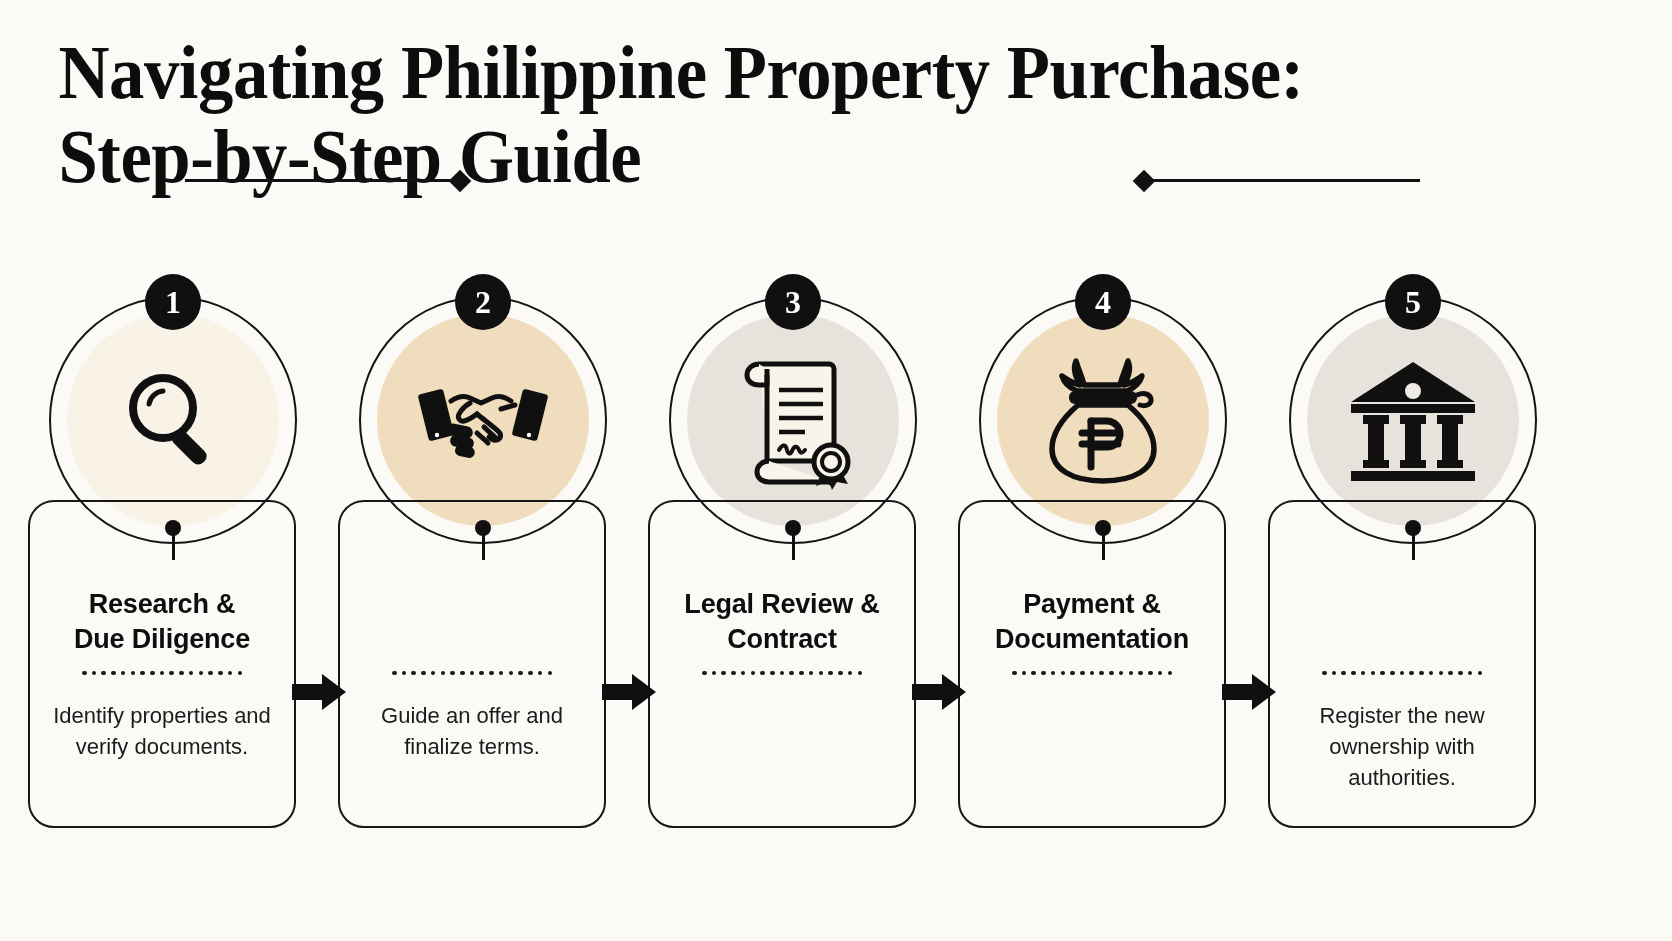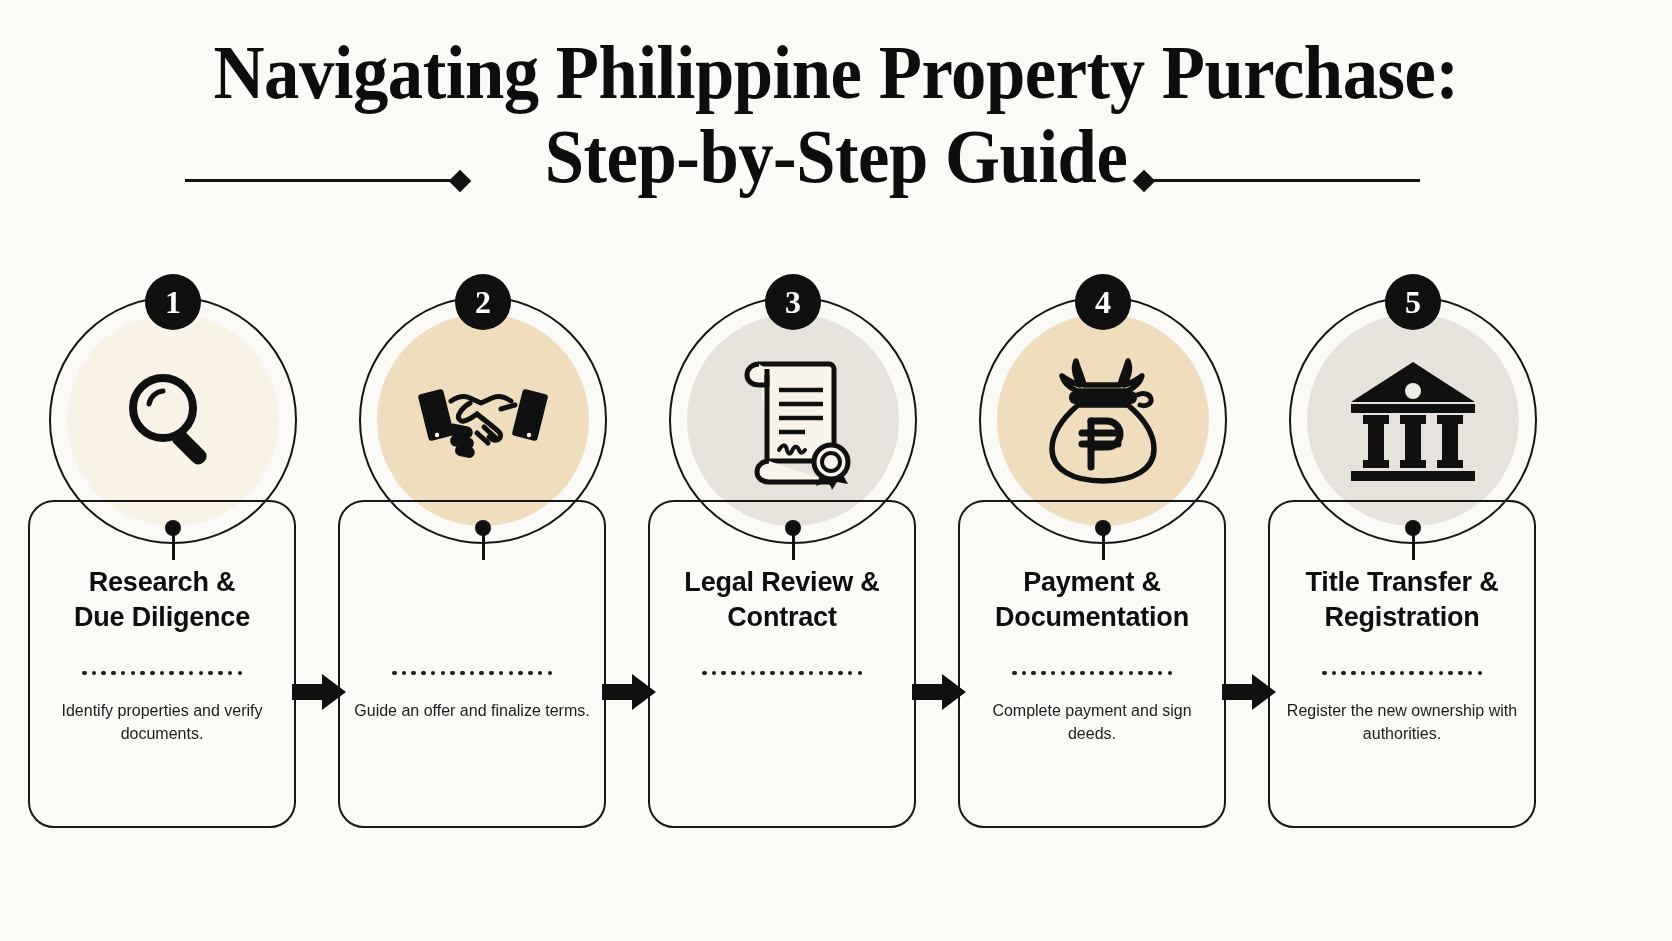--- a/index.html
+++ b/index.html
@@ -7,21 +7,21 @@
     width:1672px;height:941px;
     background:#fbfaf7;
     font-family:"Liberation Sans", sans-serif;
     overflow:hidden;
     position:relative;
   }
   .canvas{position:relative;width:1672px;height:941px;}
 
   
   .title-block{
-    position:absolute;left:0;top:34px;width:1672px;text-align:center;
+    position:absolute;left:0;top:34px;width:1672px;text-align:left;
   }
   .title-line1, .title-line2{
     font-family:"Liberation Serif", serif;
     font-weight:700;
     color:#0d0d0d;
     letter-spacing:-0.5px;
     line-height:1.0;
     transform:scaleX(0.93);
     white-space:nowrap;
   }
@@ -98,33 +98,33 @@
   }
 
   
   .card{
     position:absolute;left:0;top:228px;width:268px;height:328px;
     border:2px solid #171717;border-radius:26px;
     background:transparent;box-sizing:border-box;
     padding:0 14px;
   }
   .card-title{
-    position:absolute;left:14px;right:14px;top:63px;
+    position:absolute;left:14px;right:14px;top:85px;
     text-align:center;font-weight:700;font-size:27px;line-height:1.28;
     color:#0e0e0e;letter-spacing:-0.2px;
   }
   .dots{
     position:absolute;left:50%;transform:translateX(-50%);top:168px;
     width:160px;height:6px;
     display:flex;justify-content:space-between;align-items:center;
   }
   .dots i{width:4.5px;height:4.5px;border-radius:50%;background:#1b1b1b;display:block;}
   .card-body{
     position:absolute;left:12px;right:12px;top:198px;
-    text-align:center;font-size:16px;line-height:1.42;color:#1c1c1c;
+    text-align:center;font-size:22px;line-height:1.42;color:#1c1c1c;
   }
 
   
   .arrow{
     position:absolute;top:398px;width:54px;height:44px;
   }
   .arrow.a1{left:292px;}
   .arrow.a2{left:602px;}
   .arrow.a3{left:912px;}
   .arrow.a4{left:1222px;}
@@ -340,21 +340,20 @@
             <i></i>
             <i></i>
             <i></i>
             <i></i>
             <i></i>
             <i></i>
             <i></i>
             <i></i>
             <i></i>
         </div>
-        <div class="card-body">Complete payment and sign deeds.</div>
       </div>
     </div>
 
     <div class="step s5">
       <div class="circle-wrap">
         <div class="circle-inner" style="background:#e7e3dc;"></div>
         <div class="circle-outer"></div>
         <div class="icon-holder">
           <svg width="136" height="124" viewBox="0 0 136 124">
             <path d="M68 4 6 44h124z" fill="#101010"></path>
@@ -372,24 +371,20 @@
             <rect x="6" y="113" width="124" height="10" fill="#101010"></rect>
           </svg>
         </div>
         <div class="badge">5</div>
       </div>
       <div class="connector">
         <div class="conn-dot"></div>
         <div class="conn-stem"></div>
       </div>
       <div class="card">
-        <div class="card-title">
-          <span>Title Transfer &amp;</span><br>
-          <span>Registration</span>
-        </div>
         <div class="dots">
           <i></i>
             <i></i>
             <i></i>
             <i></i>
             <i></i>
             <i></i>
             <i></i>
             <i></i>
             <i></i>

